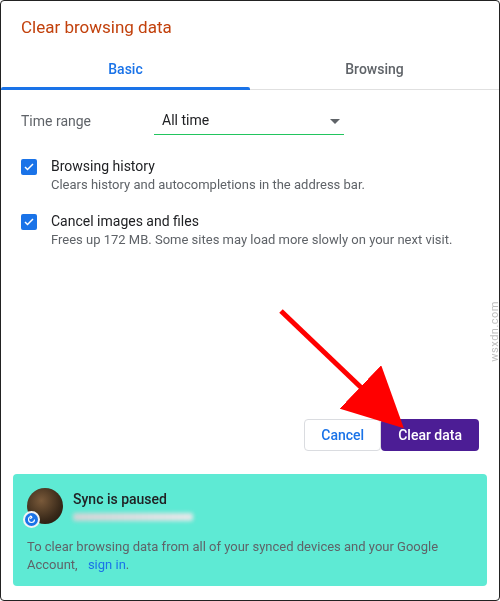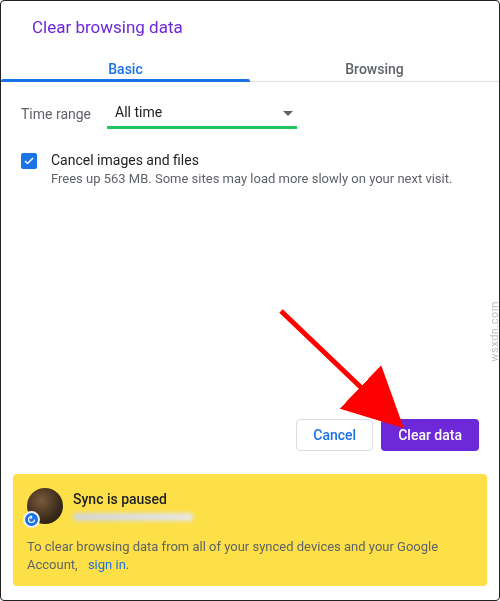--- a/index.html
+++ b/index.html
@@ -10,31 +10,31 @@
     height: 601px;
     overflow: hidden;
     position: relative;
     color: #202124;
     border: 1px solid #222;
     border-radius: 4px;
   }
   .dialog-title {
     font-size: 17px;
     font-weight: 400;
-    padding: 16px 20px 14px 31px;
-    color: #6d28d9;
+    padding: 16px 20px 14px 20px;
+    color: #c2410c;
   }
   .tabs {
     display: flex;
     border-bottom: 1px solid #e0e0e0;
   }
   .tab {
     flex: 1;
     text-align: center;
-    padding: 10px 0 4px 0;
+    padding: 10px 0 12px 0;
     font-size: 14px;
     font-weight: 500;
     color: #5f6368;
     cursor: pointer;
     position: relative;
   }
   .tab.active {
     color: #1a73e8;
   }
   .tab.active::after {
@@ -45,32 +45,33 @@
     background: #1a73e8;
     border-radius: 2px 2px 0 0;
   }
   .content {
     padding: 16px 20px 0 20px;
   }
   .timerange-row {
     display: flex;
     align-items: center;
     margin-bottom: 22px;
+    gap: 47px;
   }
   .timerange-label {
     font-size: 14px;
     color: #5f6368;
     margin-right: 16px;
   }
   .timerange-select {
     display: flex;
     align-items: center;
     justify-content: space-between;
     width: 190px;
-    border-bottom: 3px solid #22c55e;
+    border-bottom: 1px solid #22c55e;
     padding: 6px 4px 6px 8px;
     font-size: 14px;
     color: #202124;
     cursor: pointer;
   }
   .timerange-select .chev { color: #5f6368; }
   .option-row {
     display: flex;
     align-items: flex-start;
     margin-bottom: 18px;
@@ -97,44 +98,44 @@
     font-size: 13px;
     color: #5f6368;
     margin-top: 2px;
     line-height: 1.3;
   }
   .actions {
     position: absolute;
     right: 20px;
     top: 418px;
     display: flex;
-    gap: 8px;
+    gap: 0;
   }
   .btn {
     font-size: 14px;
     font-weight: 500;
     padding: 7px 16px;
     border-radius: 4px;
     cursor: pointer;
     border: 1px solid transparent;
   }
   .btn.secondary {
     background: #fff;
     color: #1a73e8;
     border: 1px solid #dadce0;
   }
   .btn.primary {
-    background: #6d28d9;
+    background: #4c1d95;
     color: #fff;
   }
   .sync-box {
     position: absolute;
     left: 12px; right: 12px;
     bottom: 14px;
-    background: #fde047;
+    background: #5eead4;
     border-radius: 4px;
     padding: 14px 14px 12px 14px;
   }
   .sync-header {
     display: flex;
     align-items: center;
     margin-bottom: 14px;
   }
   .avatar {
     width: 36px; height: 36px;
@@ -210,31 +211,42 @@
     <div class="timerange-select">
       <span>All time</span>
       <span class="chev">
         <svg width="10" height="6" viewBox="0 0 10 6">
             <path d="M0 0 L5 5 L10 0 Z" fill="#5f6368"></path>
           </svg>
       </span>
     </div>
   </div>
 
-
-
   <div class="option-row">
     <div class="checkbox">
       <svg viewBox="0 0 24 24">
           <path d="M20 6L9 17l-5-5" fill="none" stroke="#fff" stroke-width="3"></path>
         </svg>
     </div>
     <div class="option-text">
+      <div class="opt-title">Browsing history</div>
+      <div class="opt-desc">Clears history and autocompletions in the address bar.</div>
+    </div>
+  </div>
+
+
+  <div class="option-row">
+    <div class="checkbox">
+      <svg viewBox="0 0 24 24">
+          <path d="M20 6L9 17l-5-5" fill="none" stroke="#fff" stroke-width="3"></path>
+        </svg>
+    </div>
+    <div class="option-text">
       <div class="opt-title">Cancel images and files</div>
-      <div class="opt-desc">Frees up 563 MB. Some sites may load more slowly on your next visit.</div>
+      <div class="opt-desc">Frees up 172 MB. Some sites may load more slowly on your next visit.</div>
     </div>
   </div>
 
 </div>
 
 <div class="actions">
   <div class="btn secondary">Cancel</div>
   <div class="btn primary">Clear data</div>
 </div>
 

